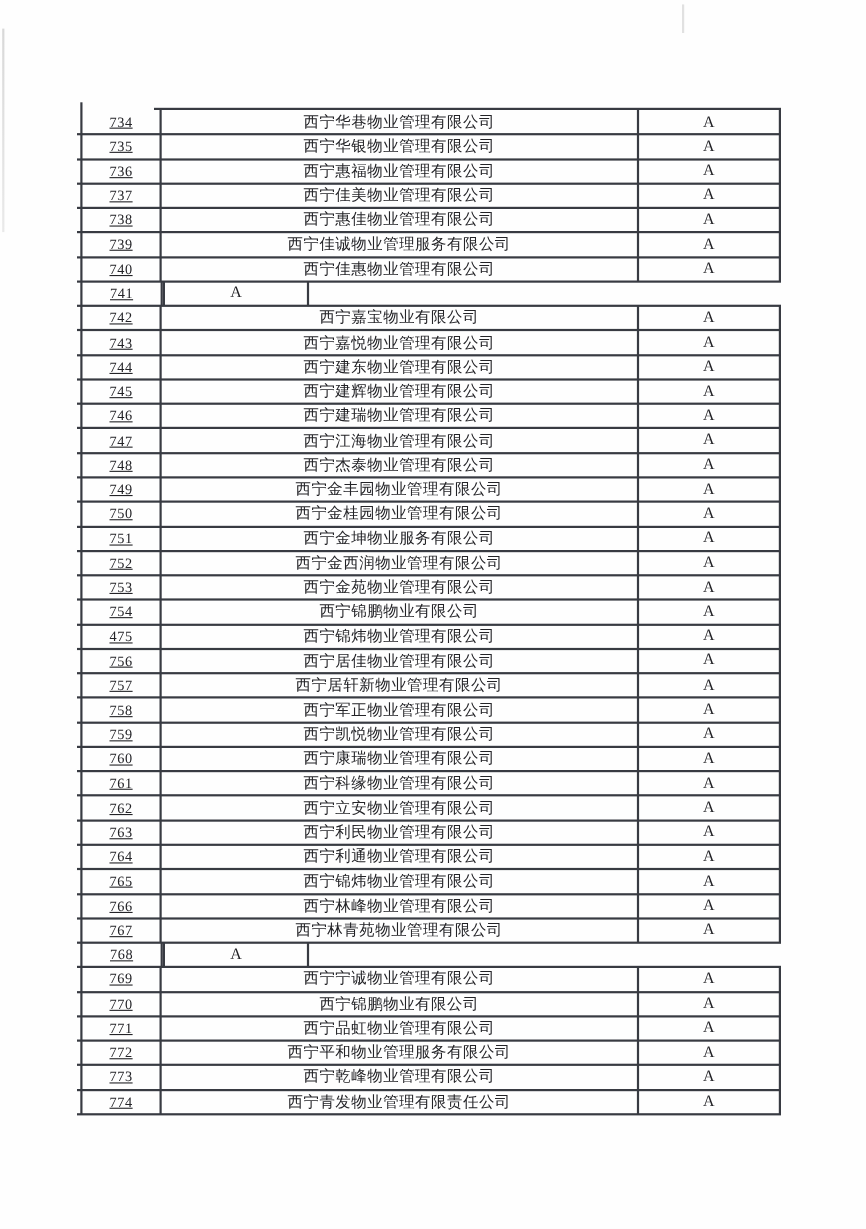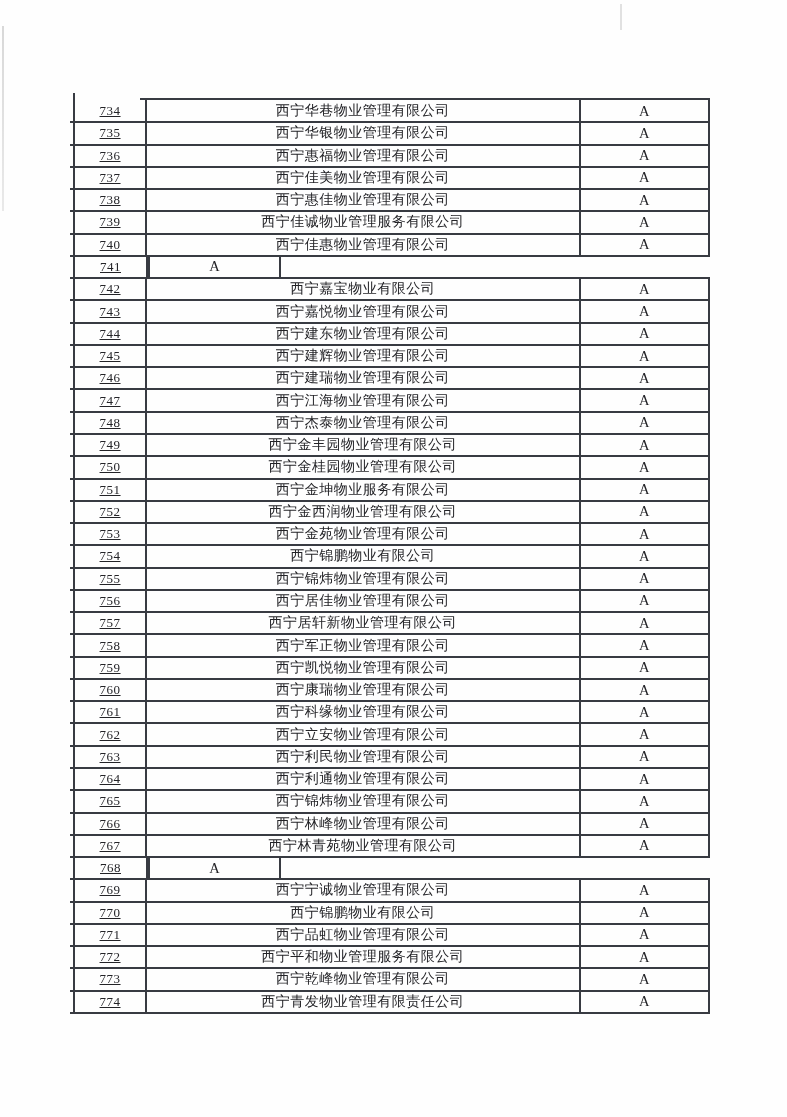--- a/index.html
+++ b/index.html
@@ -190,21 +190,21 @@
     <div class="cell c-grade">A</div>
   </div>
 
   <div class="row">
     <div class="cell c-no">754</div>
     <div class="cell c-name">西宁锦鹏物业有限公司</div>
     <div class="cell c-grade">A</div>
   </div>
 
   <div class="row">
-    <div class="cell c-no">755</div>
+    <div class="cell c-no">475</div>
     <div class="cell c-name">西宁锦炜物业管理有限公司</div>
     <div class="cell c-grade">A</div>
   </div>
 
   <div class="row">
     <div class="cell c-no">756</div>
     <div class="cell c-name">西宁居佳物业管理有限公司</div>
     <div class="cell c-grade">A</div>
   </div>
 

